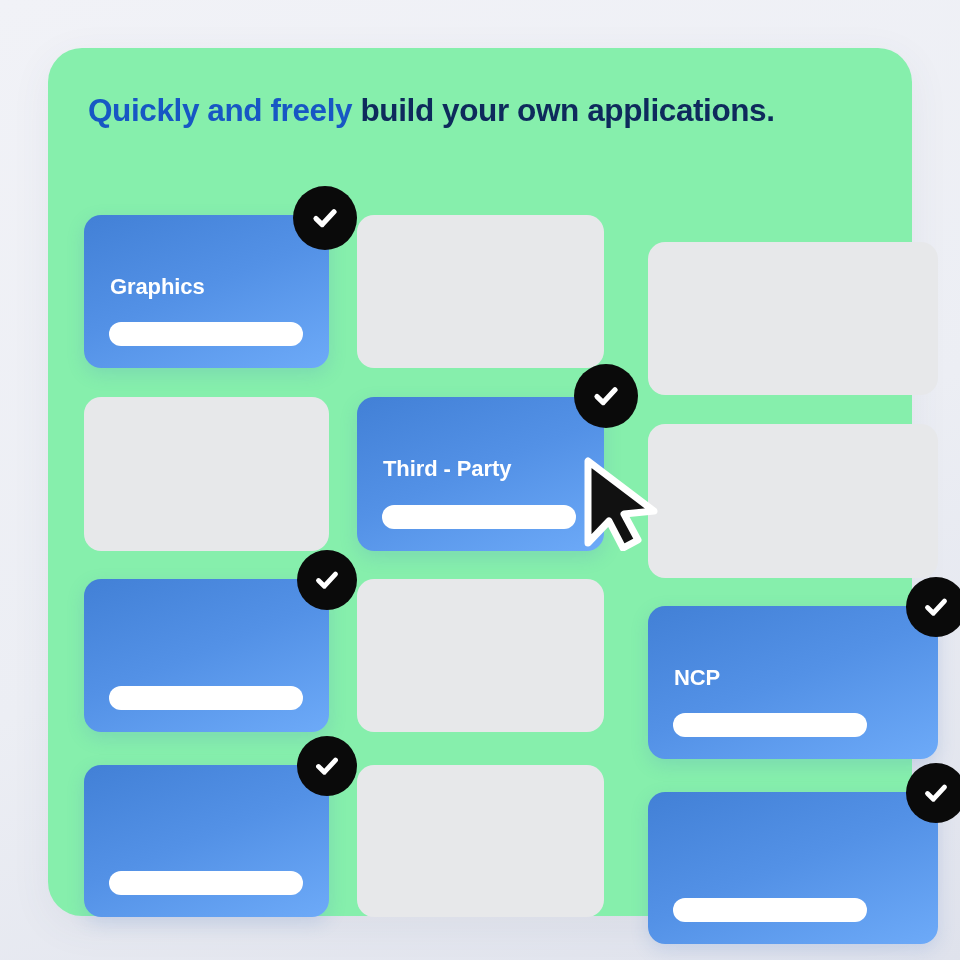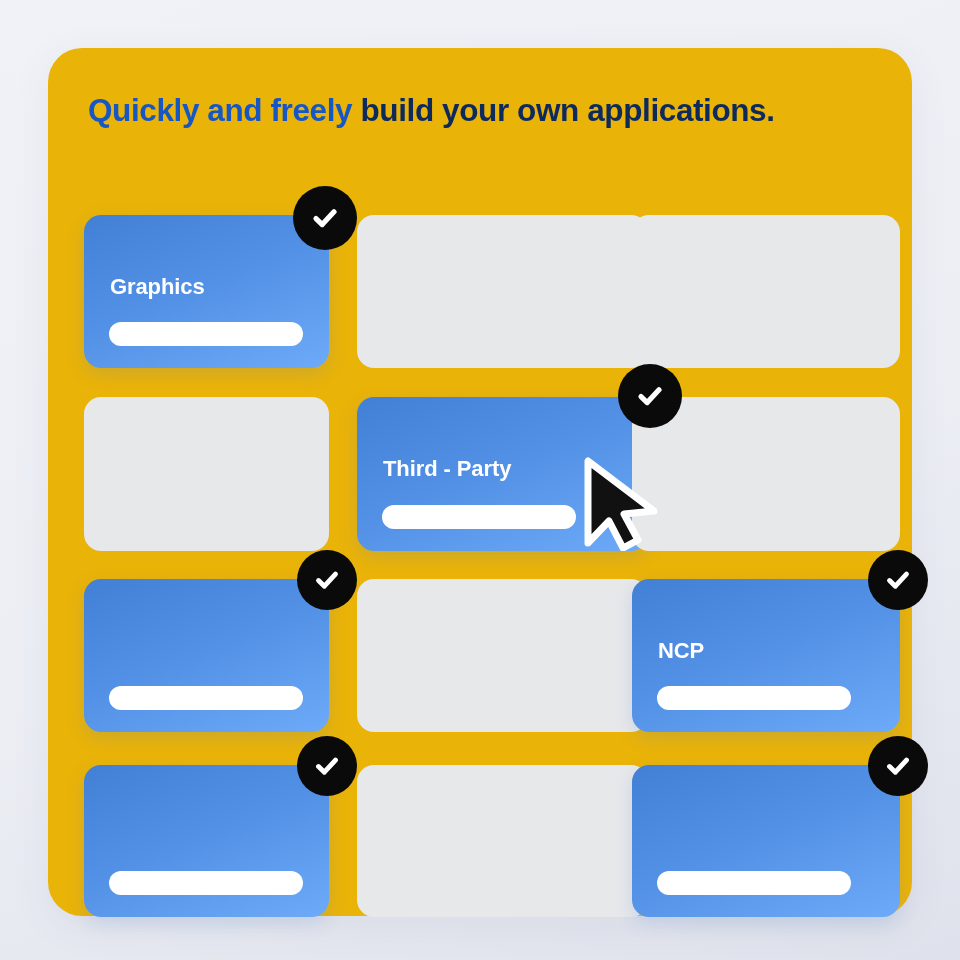--- a/index.html
+++ b/index.html
@@ -21,21 +21,21 @@
     height: 960px;
   }
 
   
   .panel {
     position: absolute;
     left: 48px;
     top: 48px;
     width: 864px;
     height: 868px;
-    background: #eab308;
+    background: #86efac;
     border-radius: 34px;
     box-shadow: 0 10px 40px rgba(70, 80, 120, 0.07);
   }
 
   
   .headline {
     position: absolute;
     left: 40px;
     top: 44px;
     right: 28px;
@@ -56,22 +56,22 @@
     width: 794px;
     height: 702px;
   }
 
   .cell {
     position: absolute;
   }
 
   
   .c1 { left: 0px;   width: 245px; }
-  .c2 { left: 273px; width: 247px; padding-left: 44px; }
-  .c3 { left: 548px; width: 268px; }
+  .c2 { left: 273px; width: 247px; }
+  .c3 { left: 564px; width: 290px; margin-top: 27px; }
 
   
   .r1 { top: 48px;  height: 153px; }
   .r2 { top: 230px; height: 154px; }
   .r3 { top: 412px; height: 153px; }
   .r4 { top: 598px; height: 152px; }
 
   .card {
     position: absolute;
     inset: 0;

